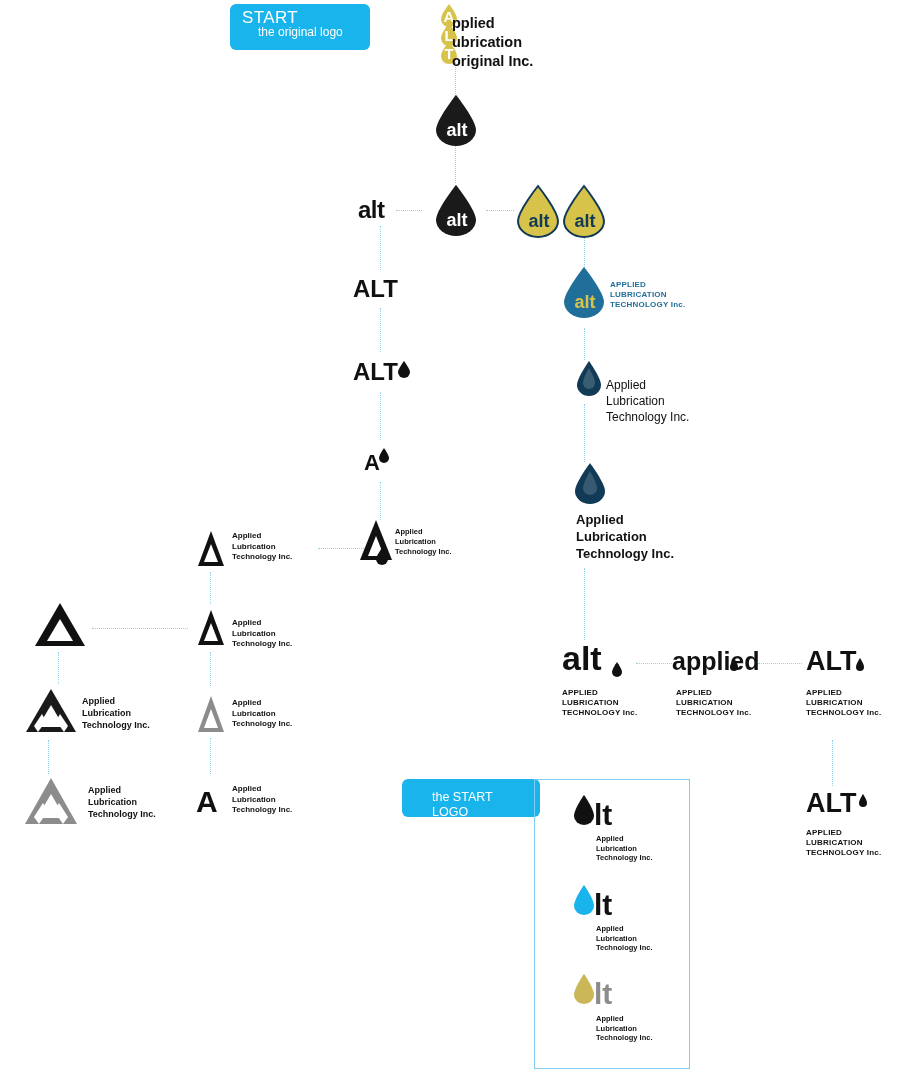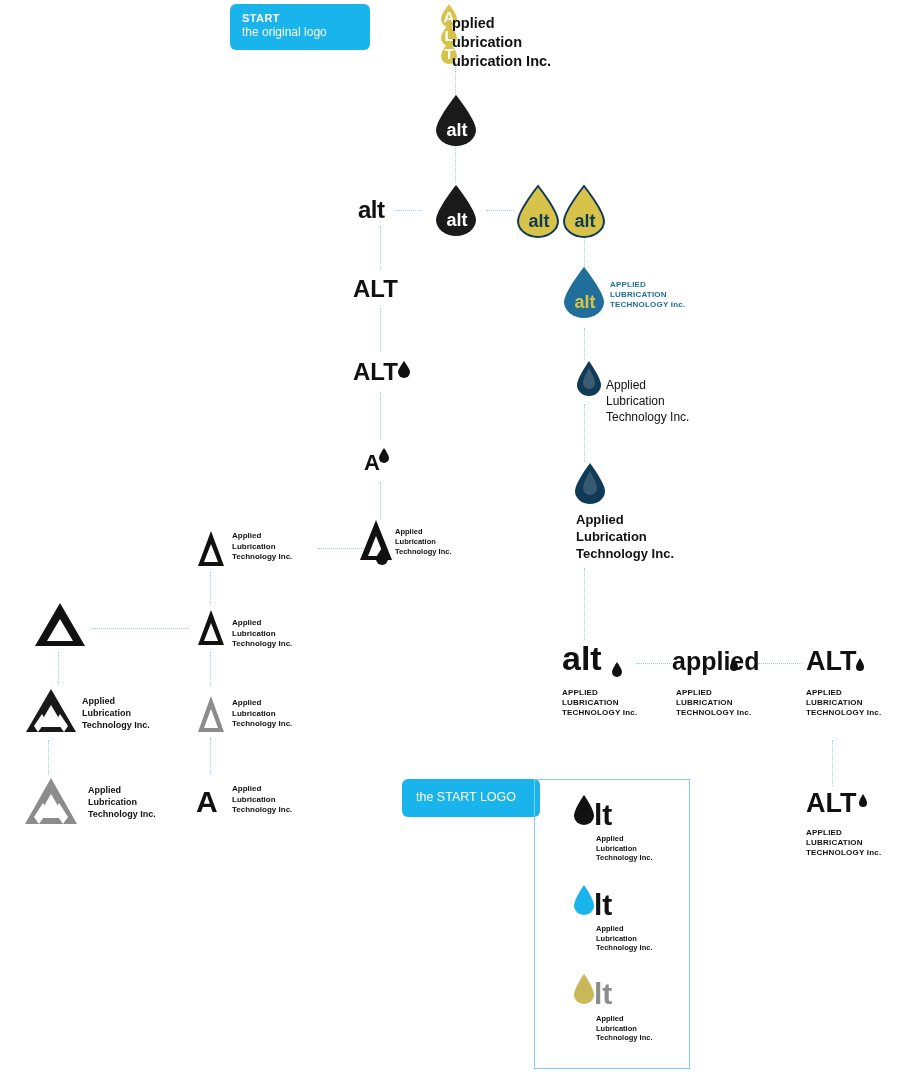--- a/index.html
+++ b/index.html
@@ -19,28 +19,29 @@
   }
   
   .callout {
     position: absolute;
     background: #1ab4ec;
     border-radius: 6px;
     color: #ffffff;
     box-sizing: border-box;
   }
   .callout .t1 {
-    font-weight: bold;
-    font-size: 11px;
+    font-weight: normal;
+    font-size: 17px;
     letter-spacing: 0.4px;
     line-height: 14px;
   }
   .callout .t2 {
     font-size: 12px;
     line-height: 15px;
+    margin-left: 16px;
   }
   
   .dot-v {
     position: absolute;
     border-left: 1px dotted #8fd3ef;
     width: 0;
   }
   .dot-h {
     position: absolute;
     border-top: 1px dotted #8fd3ef;
@@ -123,21 +124,21 @@
       <path d="M12 21 C12 21 4 31 4 36 a8 8 0 0 0 16 0 C20 31 12 21 12 21 z" fill="#d8c34a"></path>
       <path d="M12 39 C12 39 4 49 4 54 a8 8 0 0 0 16 0 C20 49 12 39 12 39 z" fill="#d8c34a"></path>
       <text x="12" y="20" font-family="Liberation Sans, sans-serif" font-size="15" font-weight="bold" fill="#ffffff" text-anchor="middle">A</text>
       <text x="12" y="39" font-family="Liberation Sans, sans-serif" font-size="15" font-weight="bold" fill="#ffffff" text-anchor="middle">L</text>
       <text x="12" y="57" font-family="Liberation Sans, sans-serif" font-size="15" font-weight="bold" fill="#ffffff" text-anchor="middle">T</text>
     </g>
   </svg>
   <div style="position:absolute; left:15px; top:12px; font-size:14.5px; font-weight:bold; color:#111;">
     <div style="line-height:19px;">pplied</div>
     <div style="line-height:19px;">ubrication</div>
-    <div style="line-height:19px;">ubrication Inc.</div>
+    <div style="line-height:19px;">original Inc.</div>
   </div>
 </div>
 
 <div class="node" style="left:433px; top:94px;">
   <svg width="46" height="52" viewBox="0 0 46 52">
     <path d="M23 1 C23 1 3 26 3 36 a20 16 0 0 0 40 0 C43 26 23 1 23 1 z" fill="#1a1a1a"></path>
     <text x="24" y="42" font-family="Liberation Sans, sans-serif" font-size="18" font-weight="bold" fill="#ffffff" text-anchor="middle">alt</text>
   </svg>
 </div>
 

